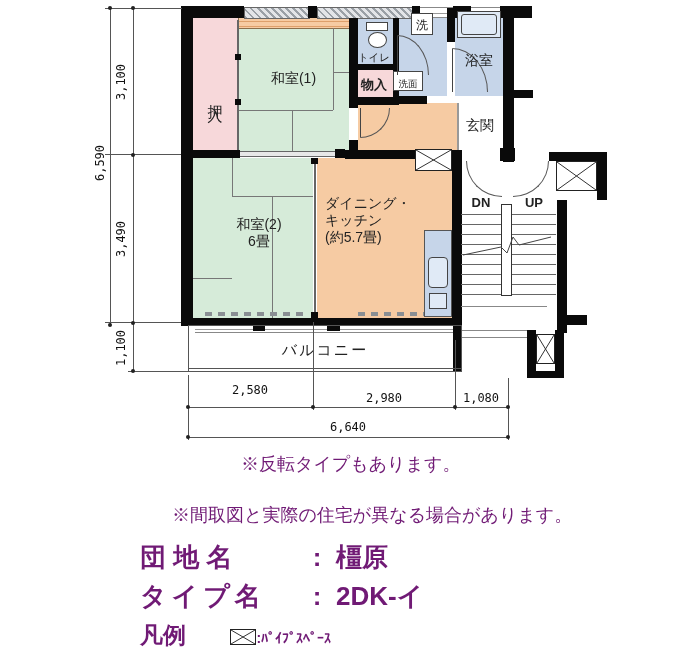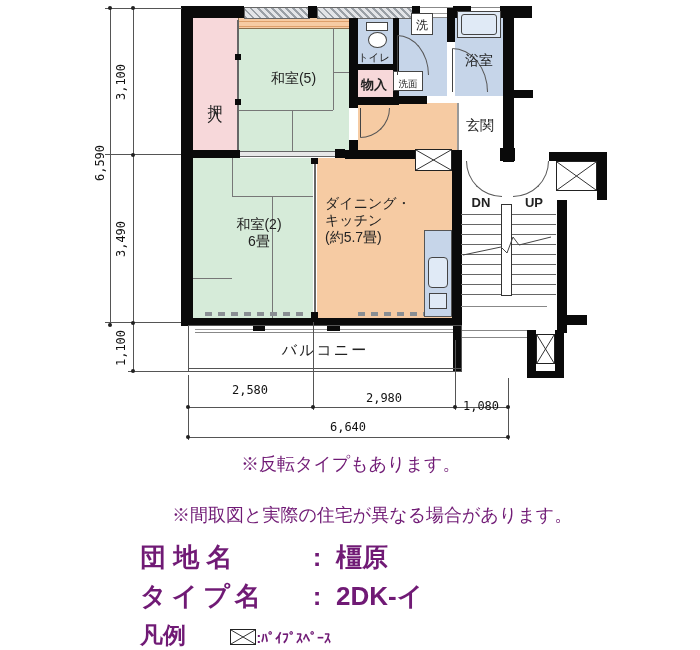--- a/index.html
+++ b/index.html
@@ -166,21 +166,21 @@
   <div class="thin" style="left:461px;top:306px;width:86px;height:1px;background:#888;"></div>
 
   <div class="thin" style="left:462px;top:330px;width:65px;height:1px;background:#888;"></div>
   <div class="thin" style="left:462px;top:337px;width:65px;height:1px;background:#888;"></div>
 
   <div class="abs" style="left:188px;top:325px;width:274px;height:47px;border:1px solid #555;box-sizing:border-box;"></div>
   <div class="thin" style="left:189px;top:368px;width:272px;height:1px;background:#555;"></div>
 
   <div class="room-label vtext" style="left:207px;top:60px;height:70px;font-size:15px;">押入</div>
   <div class="room-label" style="left:238px;top:70px;width:111px;">
-    <div>和室(5)</div>
+    <div>和室(1)</div>
   </div>
   <div class="room-label" style="left:353px;top:49px;width:42px;font-size:10.5px;">トイレ</div>
   <div class="room-label" style="left:411px;top:17px;width:22px;font-size:12px;">洗</div>
   <div class="room-label" style="left:393px;top:75px;width:30px;font-size:9.5px;">洗面</div>
   <div class="room-label" style="left:353px;top:76px;width:42px;font-size:13px;font-weight:bold;">物入</div>
   <div class="room-label" style="left:455px;top:52px;width:48px;">浴室</div>
   <div class="room-label" style="left:457px;top:117px;width:46px;">玄関</div>
   <div class="room-label" style="left:193px;top:216px;width:132px;">
     <div>和室(2)</div>
     <div>6畳</div>
@@ -219,21 +219,21 @@
   <div class="tick" style="left:508px;top:407px;"></div>
   <div class="tick" style="left:188px;top:437px;"></div>
   <div class="tick" style="left:508px;top:437px;"></div>
 
   <div class="dimlab rot" style="left:91px;top:75px;">3,100</div>
   <div class="dimlab rot" style="left:70px;top:156px;">6,590</div>
   <div class="dimlab rot" style="left:91px;top:232px;">3,490</div>
   <div class="dimlab rot" style="left:91px;top:341px;">1,100</div>
   <div class="dimlab" style="left:220px;top:383px;">2,580</div>
   <div class="dimlab" style="left:354px;top:391px;">2,980</div>
-  <div class="dimlab" style="left:451px;top:399px;">1,080</div>
+  <div class="dimlab" style="left:451px;top:391px;">1,080</div>
   <div class="dimlab" style="left:318px;top:420px;">6,640</div>
 
   <div class="note" style="left:241px;top:452px;font-size:18px;">※反転タイプもあります。</div>
   <div class="note" style="left:172px;top:503px;font-size:18px;">※間取図と実際の住宅が異なる場合があります。</div>
 
   <div class="note" style="left:140px;top:540px;font-size:26px;">
     <span class="info-label">団 地 名</span><span class="info-colon">:</span><span class="info-value">橿原</span>
   </div>
   <div class="note" style="left:140px;top:579px;font-size:26px;">
     <span class="info-label" style="letter-spacing:5px;">タイプ名</span><span class="info-colon">:</span><span class="info-value" style="font-family:Liberation Sans, sans-serif;">2DK-イ</span>

